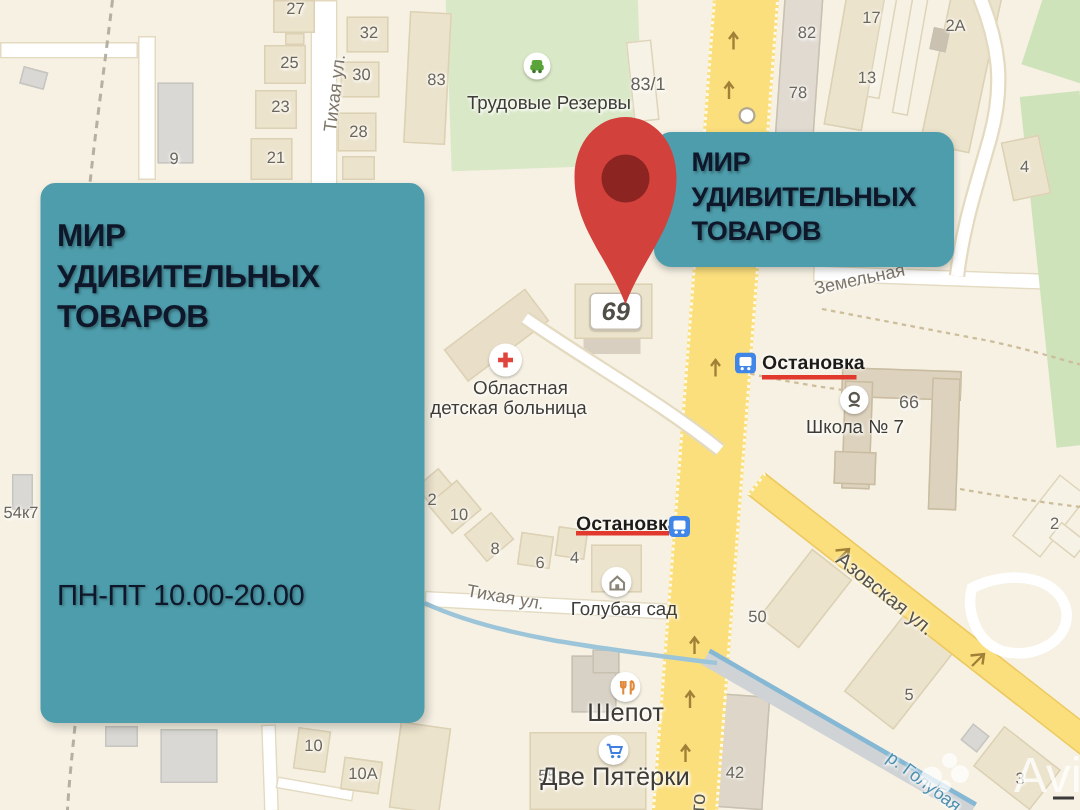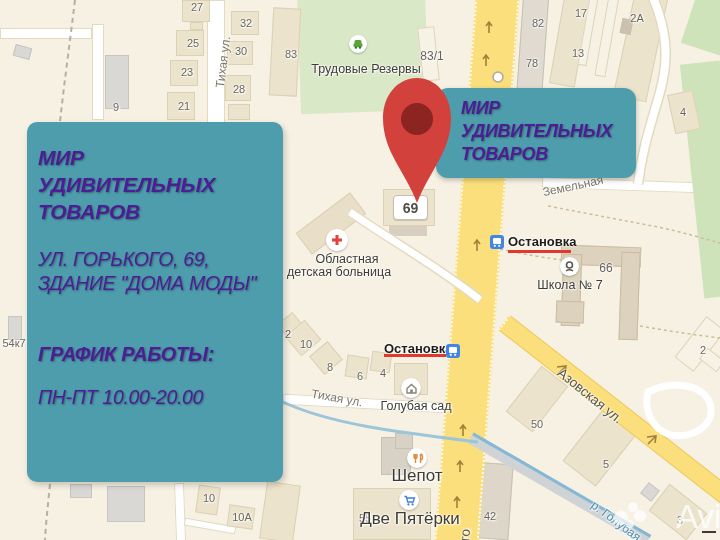--- a/index.html
+++ b/index.html
@@ -28,29 +28,29 @@
   .street{font-size:12px;color:#7d7568;}
   .street-lg{font-size:13.5px;color:#57544b;}
   .river{font-size:12px;color:#4f8fae;}
   .poic{position:absolute;background:#fff;border-radius:50%;z-index:4;
         box-shadow:0 1px 2px rgba(0,0,0,.25);display:flex;align-items:center;justify-content:center;}
   .stop{position:absolute;z-index:5;}
   .stop .txt{position:absolute;font-size:13px;font-weight:700;color:#1d1c1a;white-space:nowrap;
              text-shadow:0 0 2px #fff,0 0 3px #fff;}
   .stop .bar{position:absolute;height:3px;background:#e2392f;}
   .busic{position:absolute;width:14px;height:14px;}
-  .teal-text{color:#4c1d95;text-shadow:1px 1px 2px rgba(0,0,0,.35);letter-spacing:-0.3px;font-style:italic;}
+  .teal-text{color:#0f172a;text-shadow:1px 1px 2px rgba(0,0,0,.35);letter-spacing:-0.3px;}
   #callout{position:absolute;left:436px;top:88px;width:200px;height:90px;border-radius:12px;
            background:#4e9dac;z-index:6;box-shadow:0 2px 5px rgba(0,0,0,.25);}
   #callout .line{position:absolute;left:25px;font-size:18px;font-weight:700;line-height:23px;}
   #pin{position:absolute;left:378px;top:72px;z-index:7;}
   #badge69{position:absolute;left:393px;top:195px;width:33px;height:23px;background:#fff;
            border:1px solid #c6bfb1;border-radius:4px;z-index:5;box-shadow:0 1px 1px rgba(0,0,0,.15);
            display:flex;align-items:center;justify-content:center;
-           font-size:14px;font-weight:700;color:#514e47;}
+           font-size:17px;font-weight:700;color:#514e47;font-style:italic;}
   #infopanel{position:absolute;left:27px;top:122px;width:256px;height:360px;border-radius:10px;
              background:#4e9dac;z-index:8;box-shadow:2px 3px 6px rgba(0,0,0,.2);}
   #infopanel .blk{position:absolute;left:11px;white-space:nowrap;}
   .ip-title{top:22px;font-size:21px;font-weight:700;line-height:27px;}
   .ip-addr{top:125px;font-size:19.5px;line-height:24px;}
   .ip-head{top:221px;font-size:20px;font-weight:700;}
   .ip-hours{top:263px;font-size:19.5px;line-height:24px;}
   #watermark{position:absolute;left:612px;top:498px;z-index:9;display:flex;align-items:center;}
   #watermark .wtxt{font-size:33px;font-weight:400;color:rgba(255,255,255,.78);letter-spacing:0;margin-left:28px;}
   #scalebar{position:absolute;left:702px;top:531px;width:14px;height:2px;background:#3a3a3a;z-index:9;}
@@ -181,21 +181,21 @@
       <span class="lbl bnum" style="left: 288px; top: 334px; transform: translate(-50%, -50%);">2</span>
       <span class="lbl bnum" style="left: 306px; top: 344px; transform: translate(-50%, -50%);">10</span>
       <span class="lbl bnum" style="left: 330px; top: 367px; transform: translate(-50%, -50%);">8</span>
       <span class="lbl bnum" style="left: 360px; top: 376px; transform: translate(-50%, -50%);">6</span>
       <span class="lbl bnum" style="left: 383px; top: 373px; transform: translate(-50%, -50%);">4</span>
       <span class="lbl bnum" style="left: 14px; top: 343px; transform: translate(-50%, -50%);">54к7</span>
       <span class="lbl bnum" style="left: 209px; top: 498px; transform: translate(-50%, -50%);">10</span>
       <span class="lbl bnum" style="left: 242px; top: 517px; transform: translate(-50%, -50%);">10А</span>
       <span class="lbl bnum" style="left: 365px; top: 518px; transform: translate(-50%, -50%);">55</span>
       <span class="lbl bnum" style="left: 490px; top: 516px; transform: translate(-50%, -50%);">42</span>
-      <span class="lbl bnum" style="left: 537px; top: 412px; transform: translate(-50%, -50%); margin-top: 12px;">50</span>
+      <span class="lbl bnum" style="left: 505px; top: 412px; transform: translate(-50%, -50%);">50</span>
       <span class="lbl bnum" style="left: 606px; top: 464px; transform: translate(-50%, -50%);">5</span>
       <span class="lbl bnum" style="left: 703px; top: 350px; transform: translate(-50%, -50%);">2</span>
       <span class="lbl bnum" style="left: 680px; top: 520px; transform: translate(-50%, -50%);">3</span>
       <span class="lbl poi" style="left: 366px; top: 69px; transform: translate(-50%, -50%);">Трудовые Резервы</span>
       <span class="lbl poi" style="left: 347px; top: 259px; transform: translate(-50%, -50%);">Областная</span>
       <span class="lbl poi" style="left: 339px; top: 272px; transform: translate(-50%, -50%);">детская больница</span>
       <span class="lbl poi" style="left: 570px; top: 285px; transform: translate(-50%, -50%);">Школа № 7</span>
       <span class="lbl poi" style="left: 416px; top: 406px; transform: translate(-50%, -50%);">Голубая сад</span>
       <span class="lbl poi-b" style="left: 417px; top: 475px; transform: translate(-50%, -50%);">Шепот</span>
       <span class="lbl poi-b" style="left: 410px; top: 518px; transform: translate(-50%, -50%);">Две Пятёрки</span>
@@ -279,25 +279,20 @@
     <path d="M39,131 C27,99 5,80 5,46 C5,23 20,6 39,6 C58,6 73,23 73,46 C73,80 51,99 39,131 Z" fill="#d2413c"></path>
     <circle cx="39" cy="47" r="16" fill="#8c2421"></circle>
   </svg>
 
   <div id="infopanel">
     <div class="blk ip-title teal-text">
       <div>МИР</div>
       <div>УДИВИТЕЛЬНЫХ</div>
       <div>ТОВАРОВ</div>
     </div>
-    <div class="blk ip-addr teal-text">
-      <div>УЛ. ГОРЬКОГО, 69,</div>
-      <div>ЗДАНИЕ "ДОМА МОДЫ"</div>
-    </div>
-    <div class="blk ip-head teal-text">ГРАФИК РАБОТЫ:</div>
     <div class="blk ip-hours teal-text">
       <div>ПН-ПТ 10.00-20.00</div>
     </div>
   </div>
 
   <div id="watermark">
     <svg width="36" height="36" viewBox="0 0 36 36" style="opacity:.72;">
       <circle cx="9" cy="19" r="7" fill="#fff"></circle>
       <circle cx="21" cy="8" r="5" fill="#fff"></circle>
       <circle cx="18" cy="25" r="4" fill="#fff"></circle>

